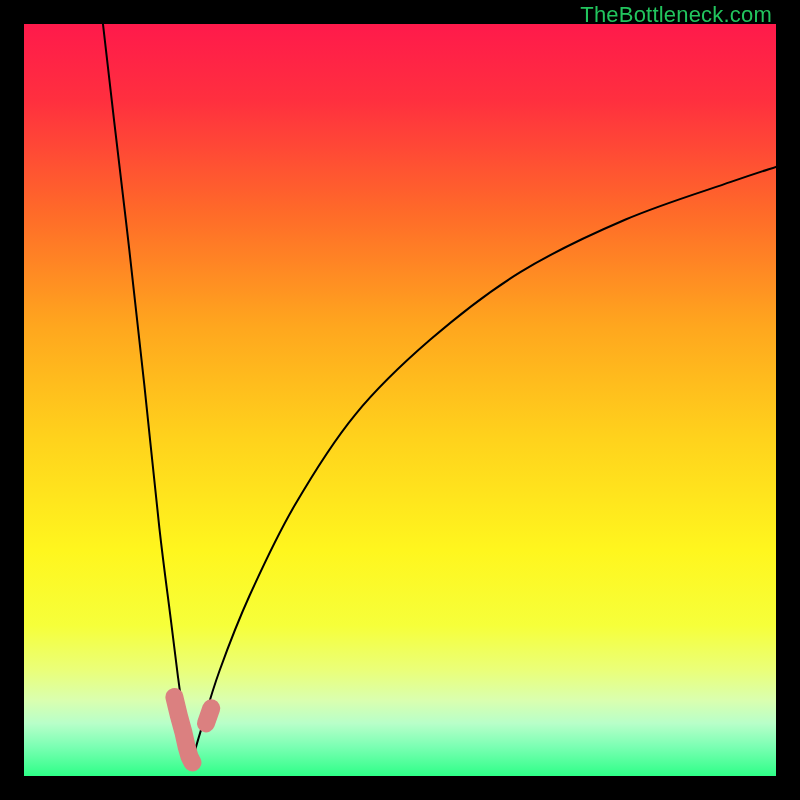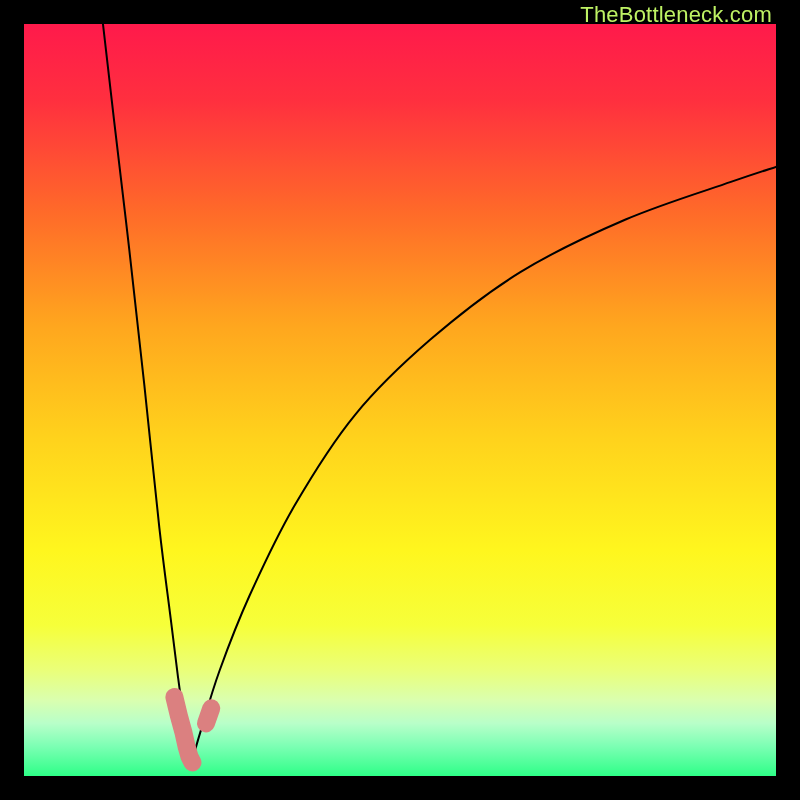--- a/index.html
+++ b/index.html
@@ -29,21 +29,21 @@
     position: absolute;
     left: 0;
     top: 0;
     width: 100%;
     height: 100%;
   }
   .watermark {
     position: absolute;
     top: 2px;
     right: 28px;
-    color: #bef264;
+    color: #22c55e;
     font-size: 22px;
     letter-spacing: 0.2px;
     font-weight: 400;
   }
   svg.curves {
     position: absolute;
     left: 0;
     top: 0;
     width: 752px;
     height: 752px;

